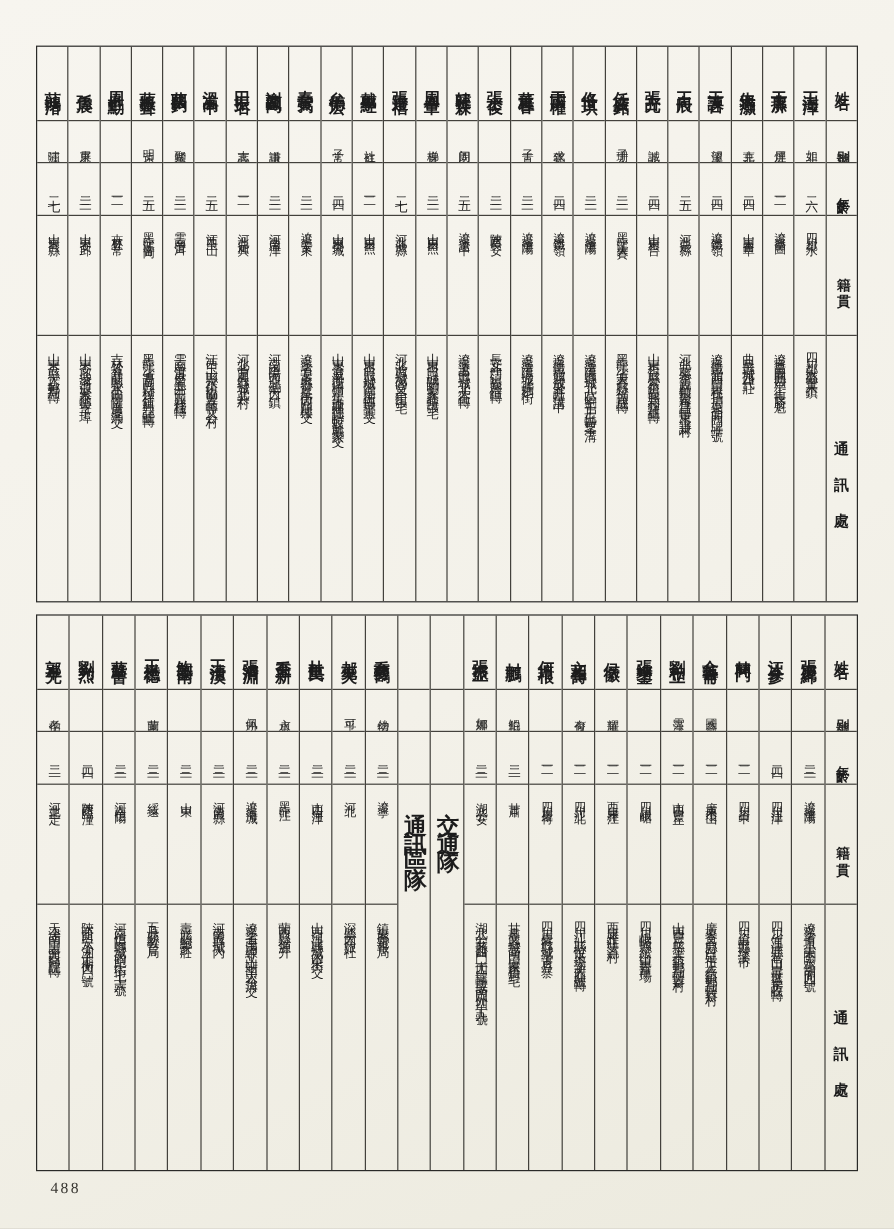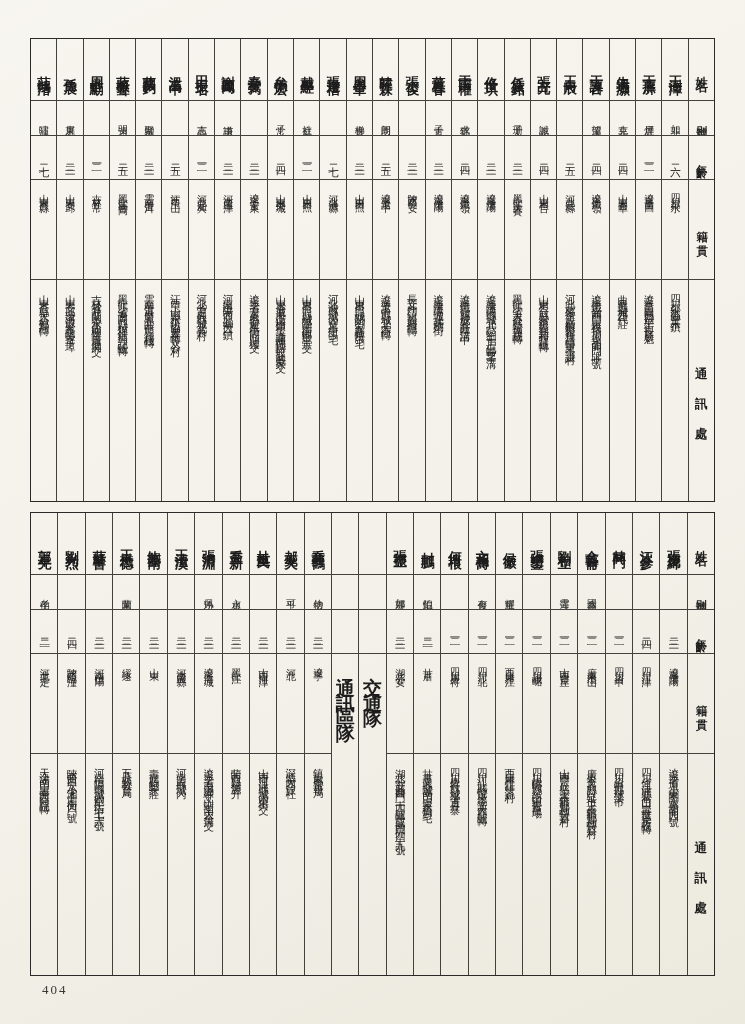--- a/index.html
+++ b/index.html
@@ -940,14 +940,14 @@
           <span class="v">二二</span>
         </div>
         <div class="cell c-origin">
           <span class="v fill">河北正定</span>
         </div>
         <div class="cell c-address">
           <span class="v fill">天津南門裏中西醫院轉</span>
         </div>
       </div>
     </section>
-  <div class="page-number">404</div>
+  <div class="page-number">488</div>
 </div>
 
 </body></html>

